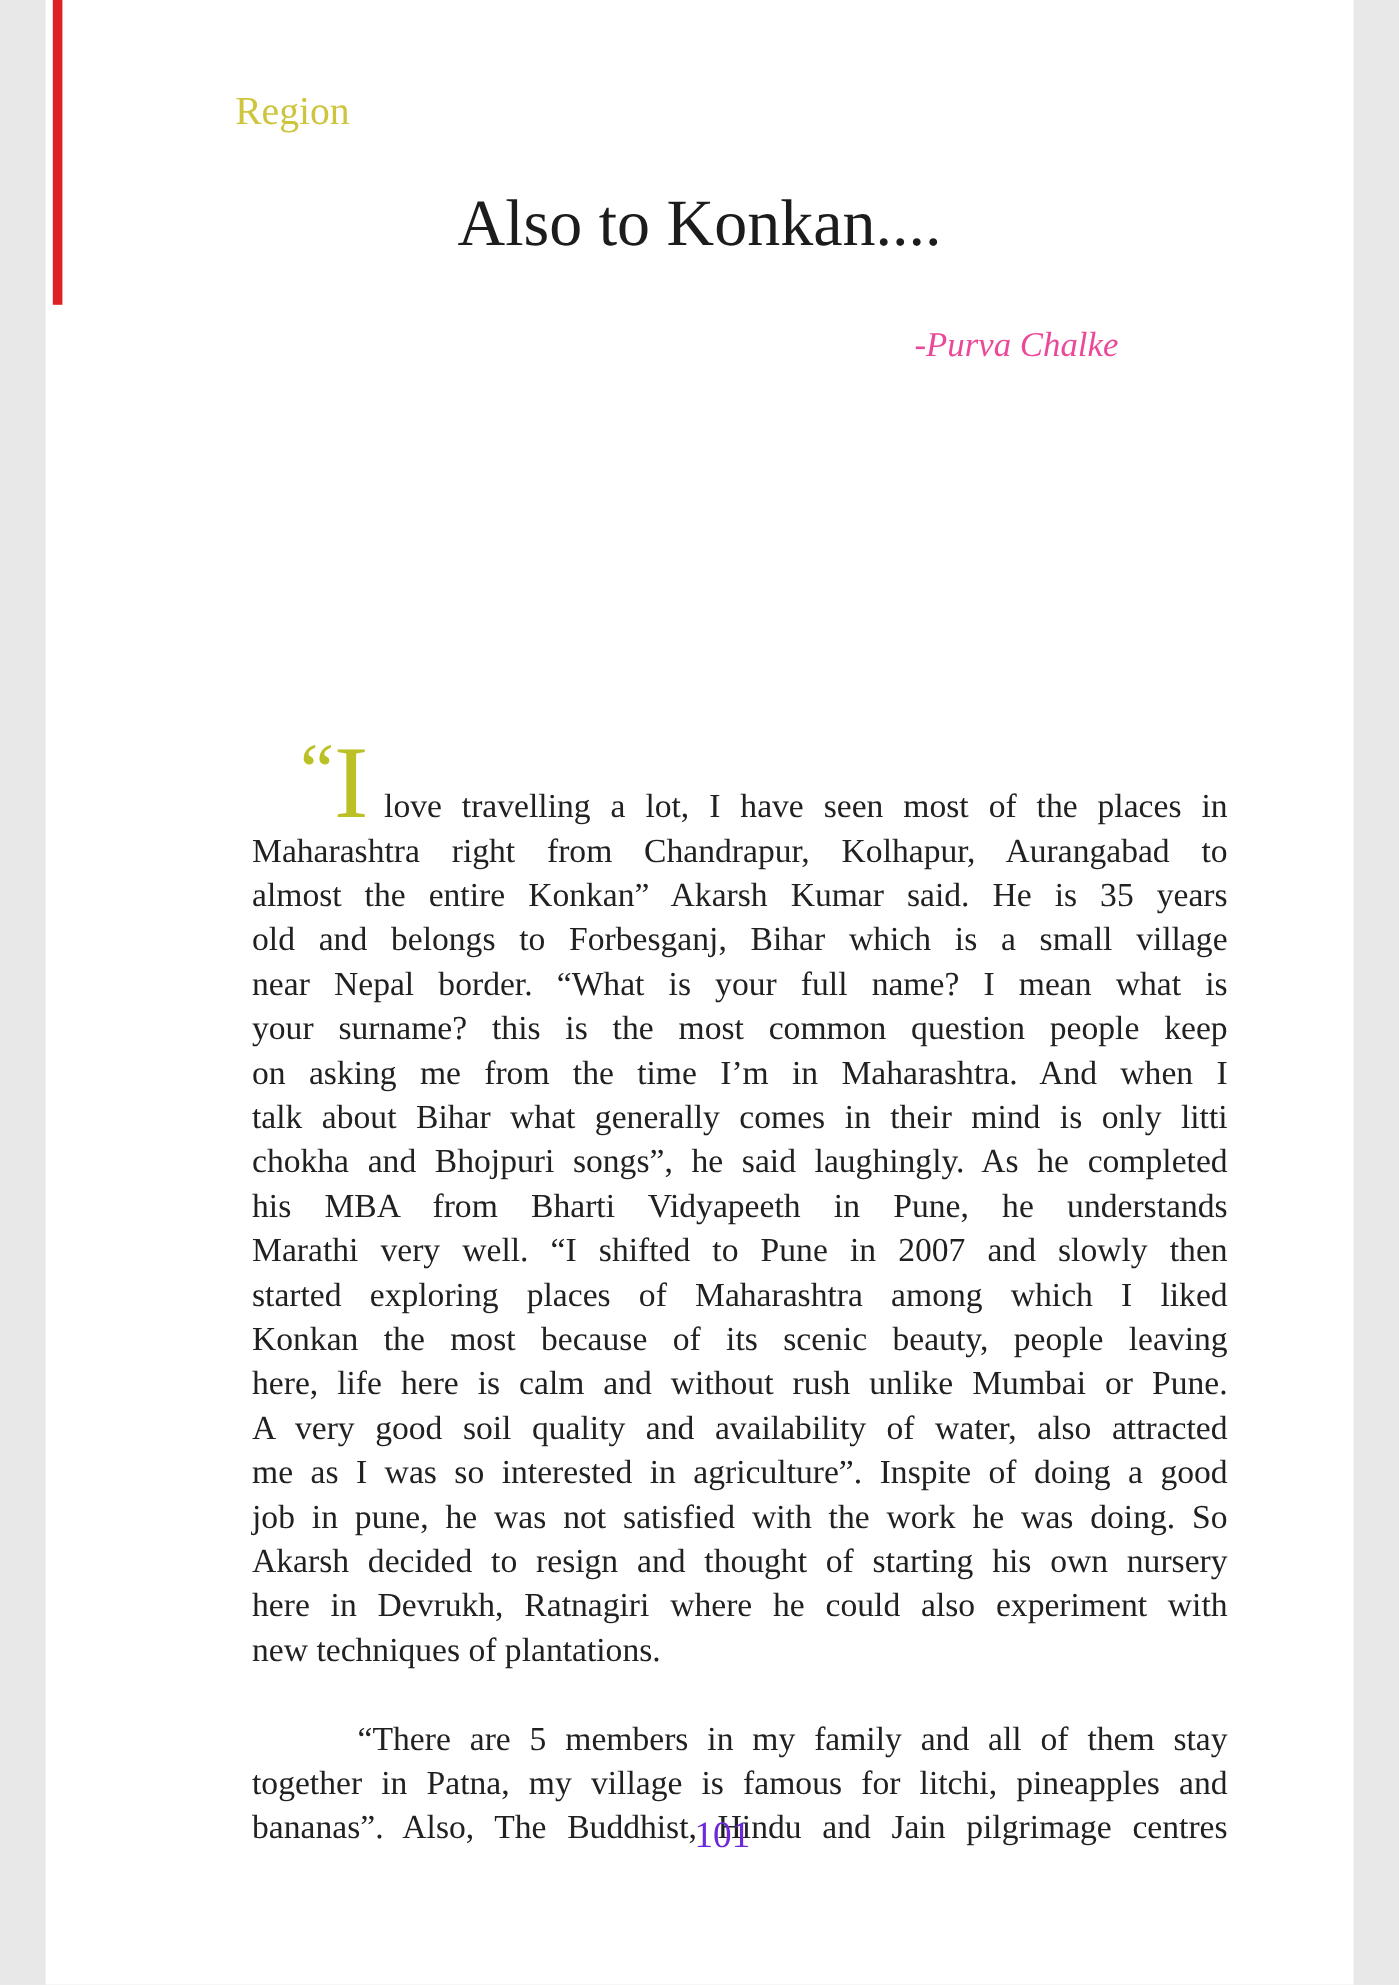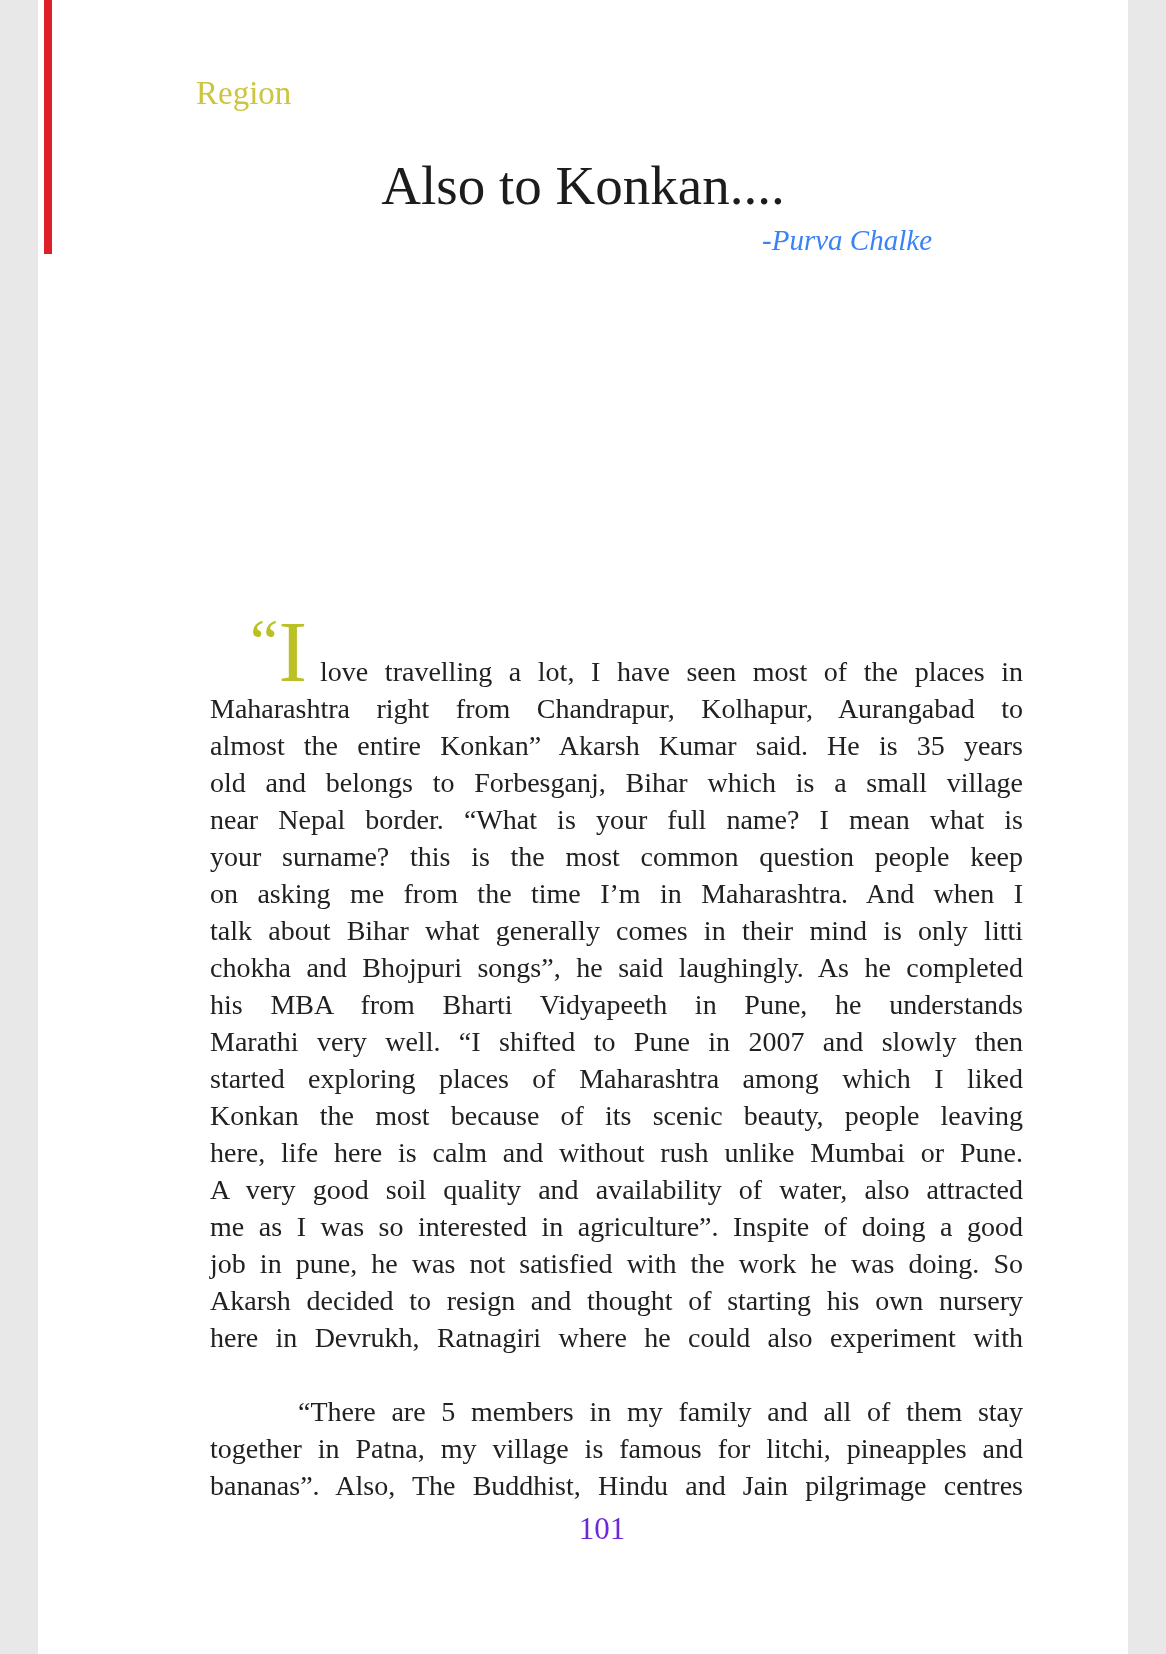--- a/index.html
+++ b/index.html
@@ -103,41 +103,41 @@
 </head>
 <body>
 
 <div class="page">
   <div class="red-bar" style="background: rgb(221, 33, 39);"></div>
 
   <div class="section-label" style="color: rgb(205, 197, 61);">Region</div>
 
   <h1 class="title" style="margin:0; font-weight:normal;">Also to Konkan....</h1>
 
-  <div class="author" style="color: #3b82f6;">-Purva Chalke</div>
+  <div class="author" style="color: #ec4899; margin-top: 48px;">-Purva Chalke</div>
 
   <div class="body-text" style="color: rgb(33, 33, 33);">
     <div class="para1" style="margin:0;"><span class="p1-lines"><span class="dropcap-quote" style="color: rgb(187, 192, 36);">“</span><span class="dropcap-letter" style="color: rgb(187, 192, 36);">I</span><span>love travelling a lot, I have seen most of the places in
 Maharashtra right from Chandrapur, Kolhapur, Aurangabad to
 almost the entire Konkan” Akarsh Kumar said. He is 35 years
 old and belongs to Forbesganj, Bihar which is a small village
 near Nepal border. “What is your full name? I mean what is
 your surname? this is the most common question people keep
 on asking me from the time I’m in Maharashtra. And when I
 talk about Bihar what generally comes in their mind is only litti
 chokha and Bhojpuri songs”, he said laughingly. As he completed
 his MBA from Bharti Vidyapeeth in Pune, he understands
 Marathi very well. “I shifted to Pune in 2007 and slowly then
 started exploring places of Maharashtra among which I liked
 Konkan the most because of its scenic beauty, people leaving
 here, life here is calm and without rush unlike Mumbai or Pune.
 A very good soil quality and availability of water, also attracted
 me as I was so interested in agriculture”. Inspite of doing a good
 job in pune, he was not satisfied with the work he was doing. So
 Akarsh decided to resign and thought of starting his own nursery
-here in Devrukh, Ratnagiri where he could also experiment with</span></span></div>
+here in Devrukh, Ratnagiri where he could also experiment with</span></span><span class="p1-last">new techniques of plantations.</span></div>
     <div class="para2" style="margin:0;"><span class="p2-lines">“There are 5 members in my family and all of them stay
 together in Patna, my village is famous for litchi, pineapples and
 bananas”. Also, The Buddhist, Hindu and Jain pilgrimage centres</span></div>
   </div>
 
   <div class="page-number">101</div>
 </div>
 
 </body></html>

